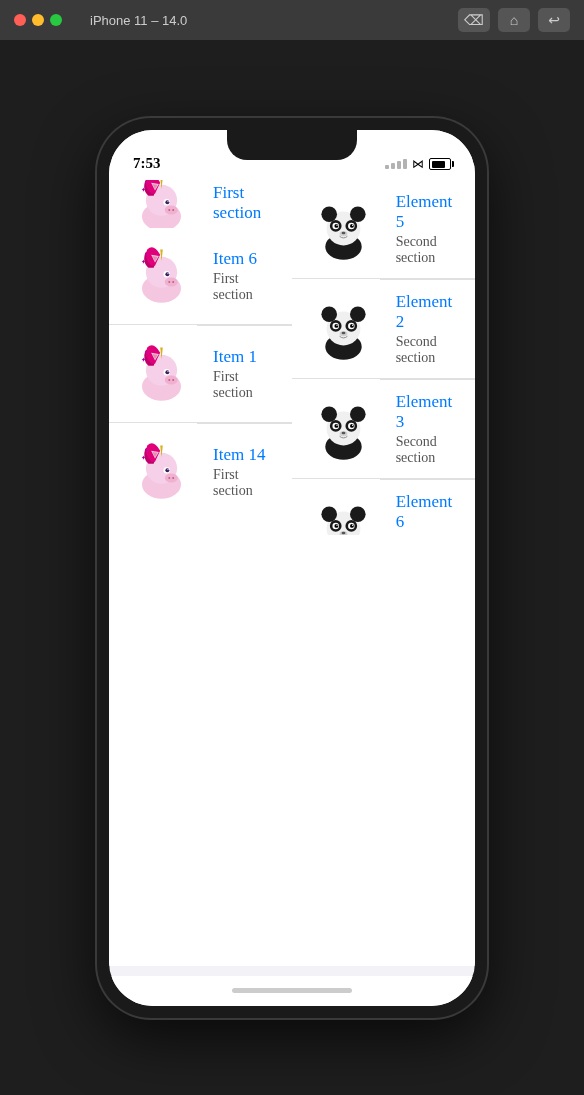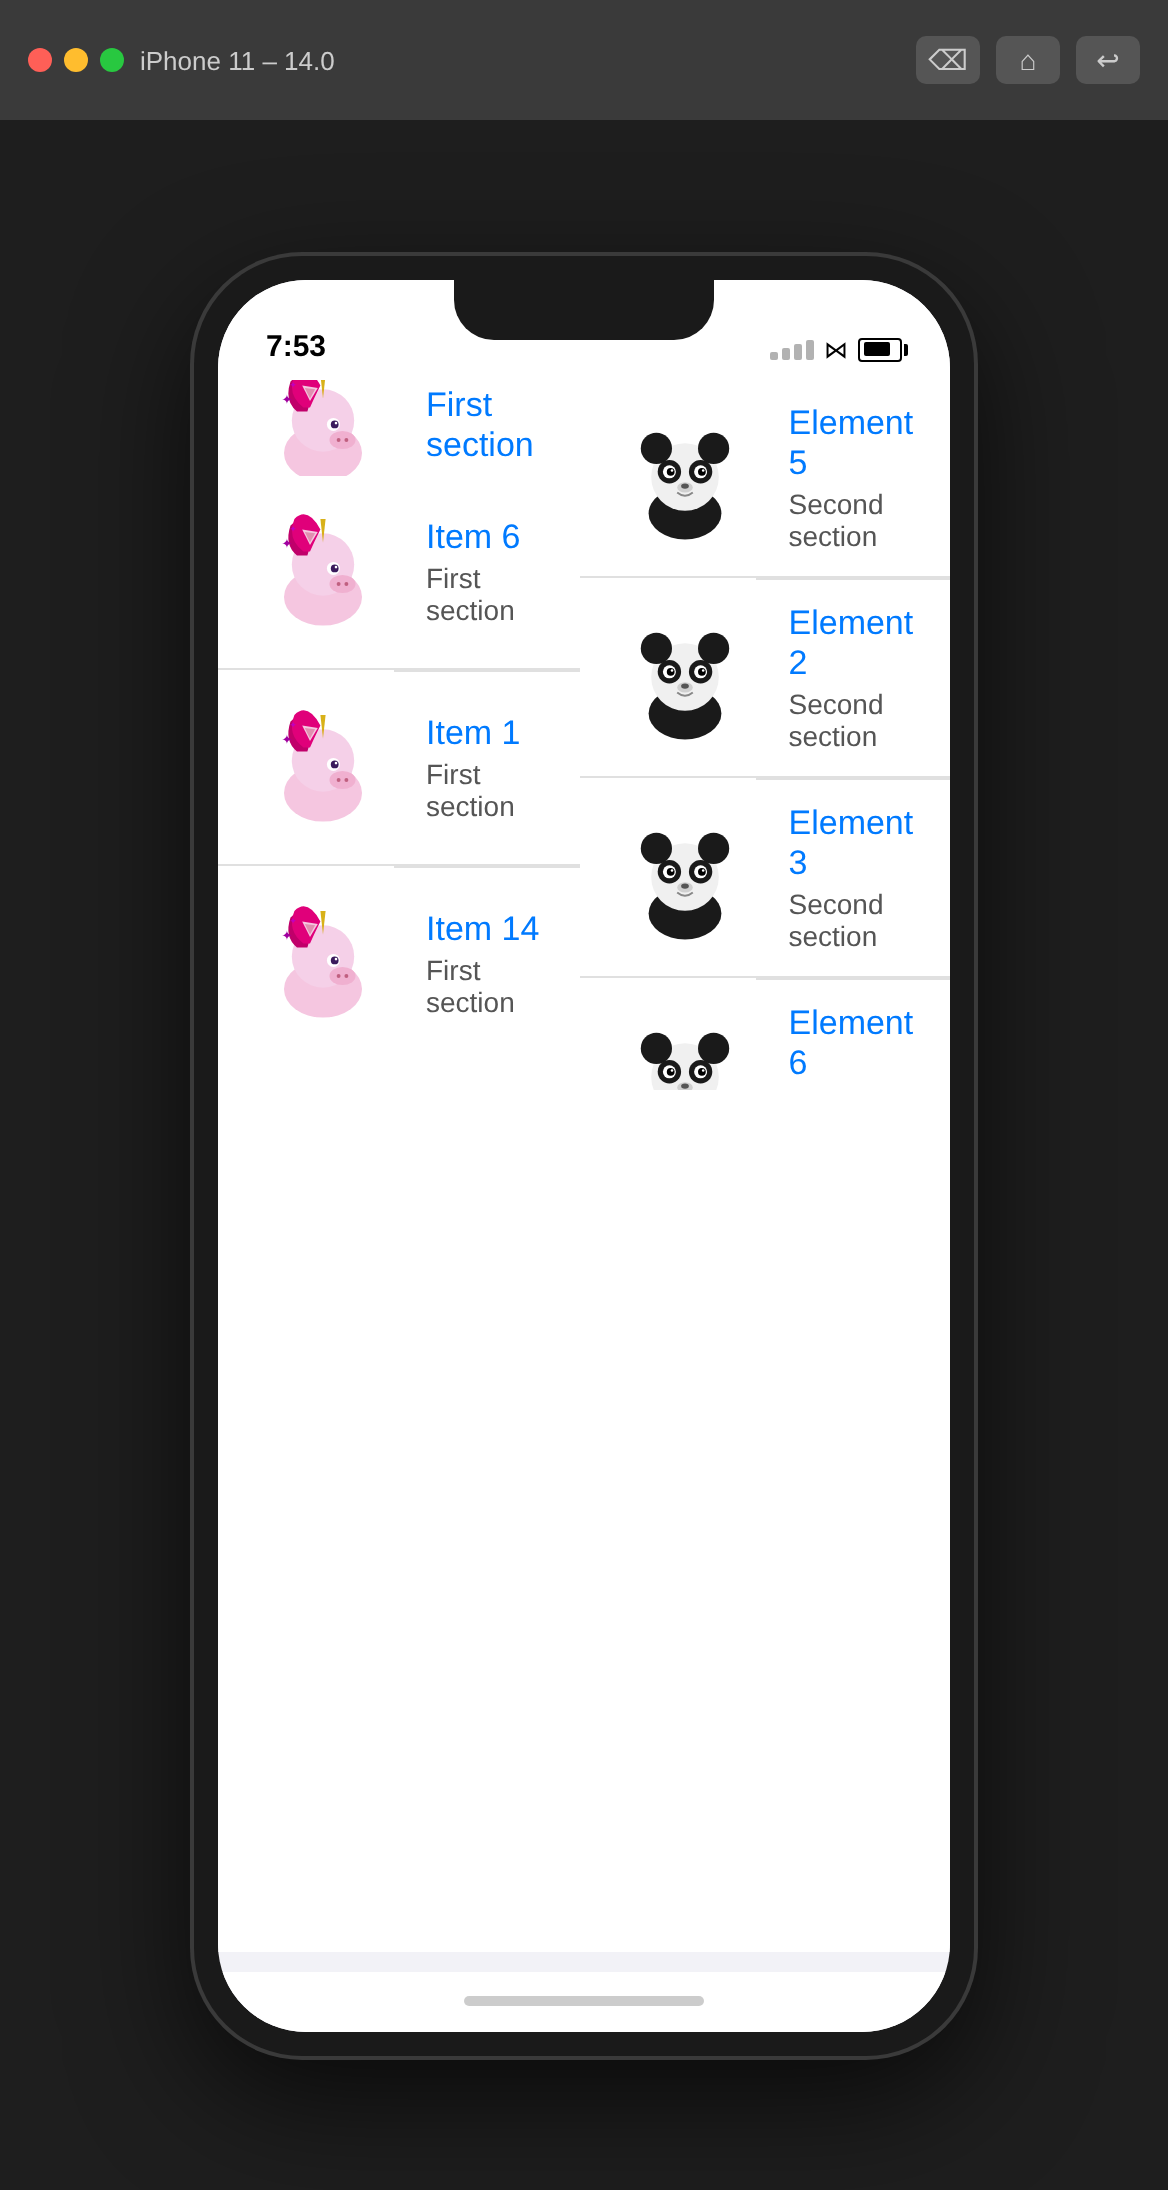--- a/index.html
+++ b/index.html
@@ -11,26 +11,26 @@
       align-items: center;
       justify-content: flex-start;
       min-height: 1095px;
       width: 584px;
       font-family: -apple-system, BlinkMacSystemFont, 'Helvetica Neue', sans-serif;
     }
 
     
     .mac-toolbar {
       width: 100%;
-      height: 60px;
+      height: 40px;
       background: #3a3a3a;
       display: flex;
       align-items: center;
       padding: 0 14px;
-      gap: 0;
+      gap: 20px;
       flex-shrink: 0;
     }
 
     .traffic-lights {
       display: flex;
       gap: 6px;
       align-items: center;
     }
 
     .traffic-dot {
@@ -67,20 +67,21 @@
       cursor: pointer;
     }
 
     
     .phone-wrapper {
       flex: 1;
       display: flex;
       align-items: center;
       justify-content: center;
       padding: 20px 0;
+      font-family: Liberation Serif, serif;
     }
 
     .phone-frame {
       width: 390px;
       height: 900px;
       background: #1a1a1a;
       border-radius: 54px;
       padding: 12px;
       position: relative;
       box-shadow: 0 0 0 2px #3a3a3a, 0 20px 60px rgba(0,0,0,0.7);

